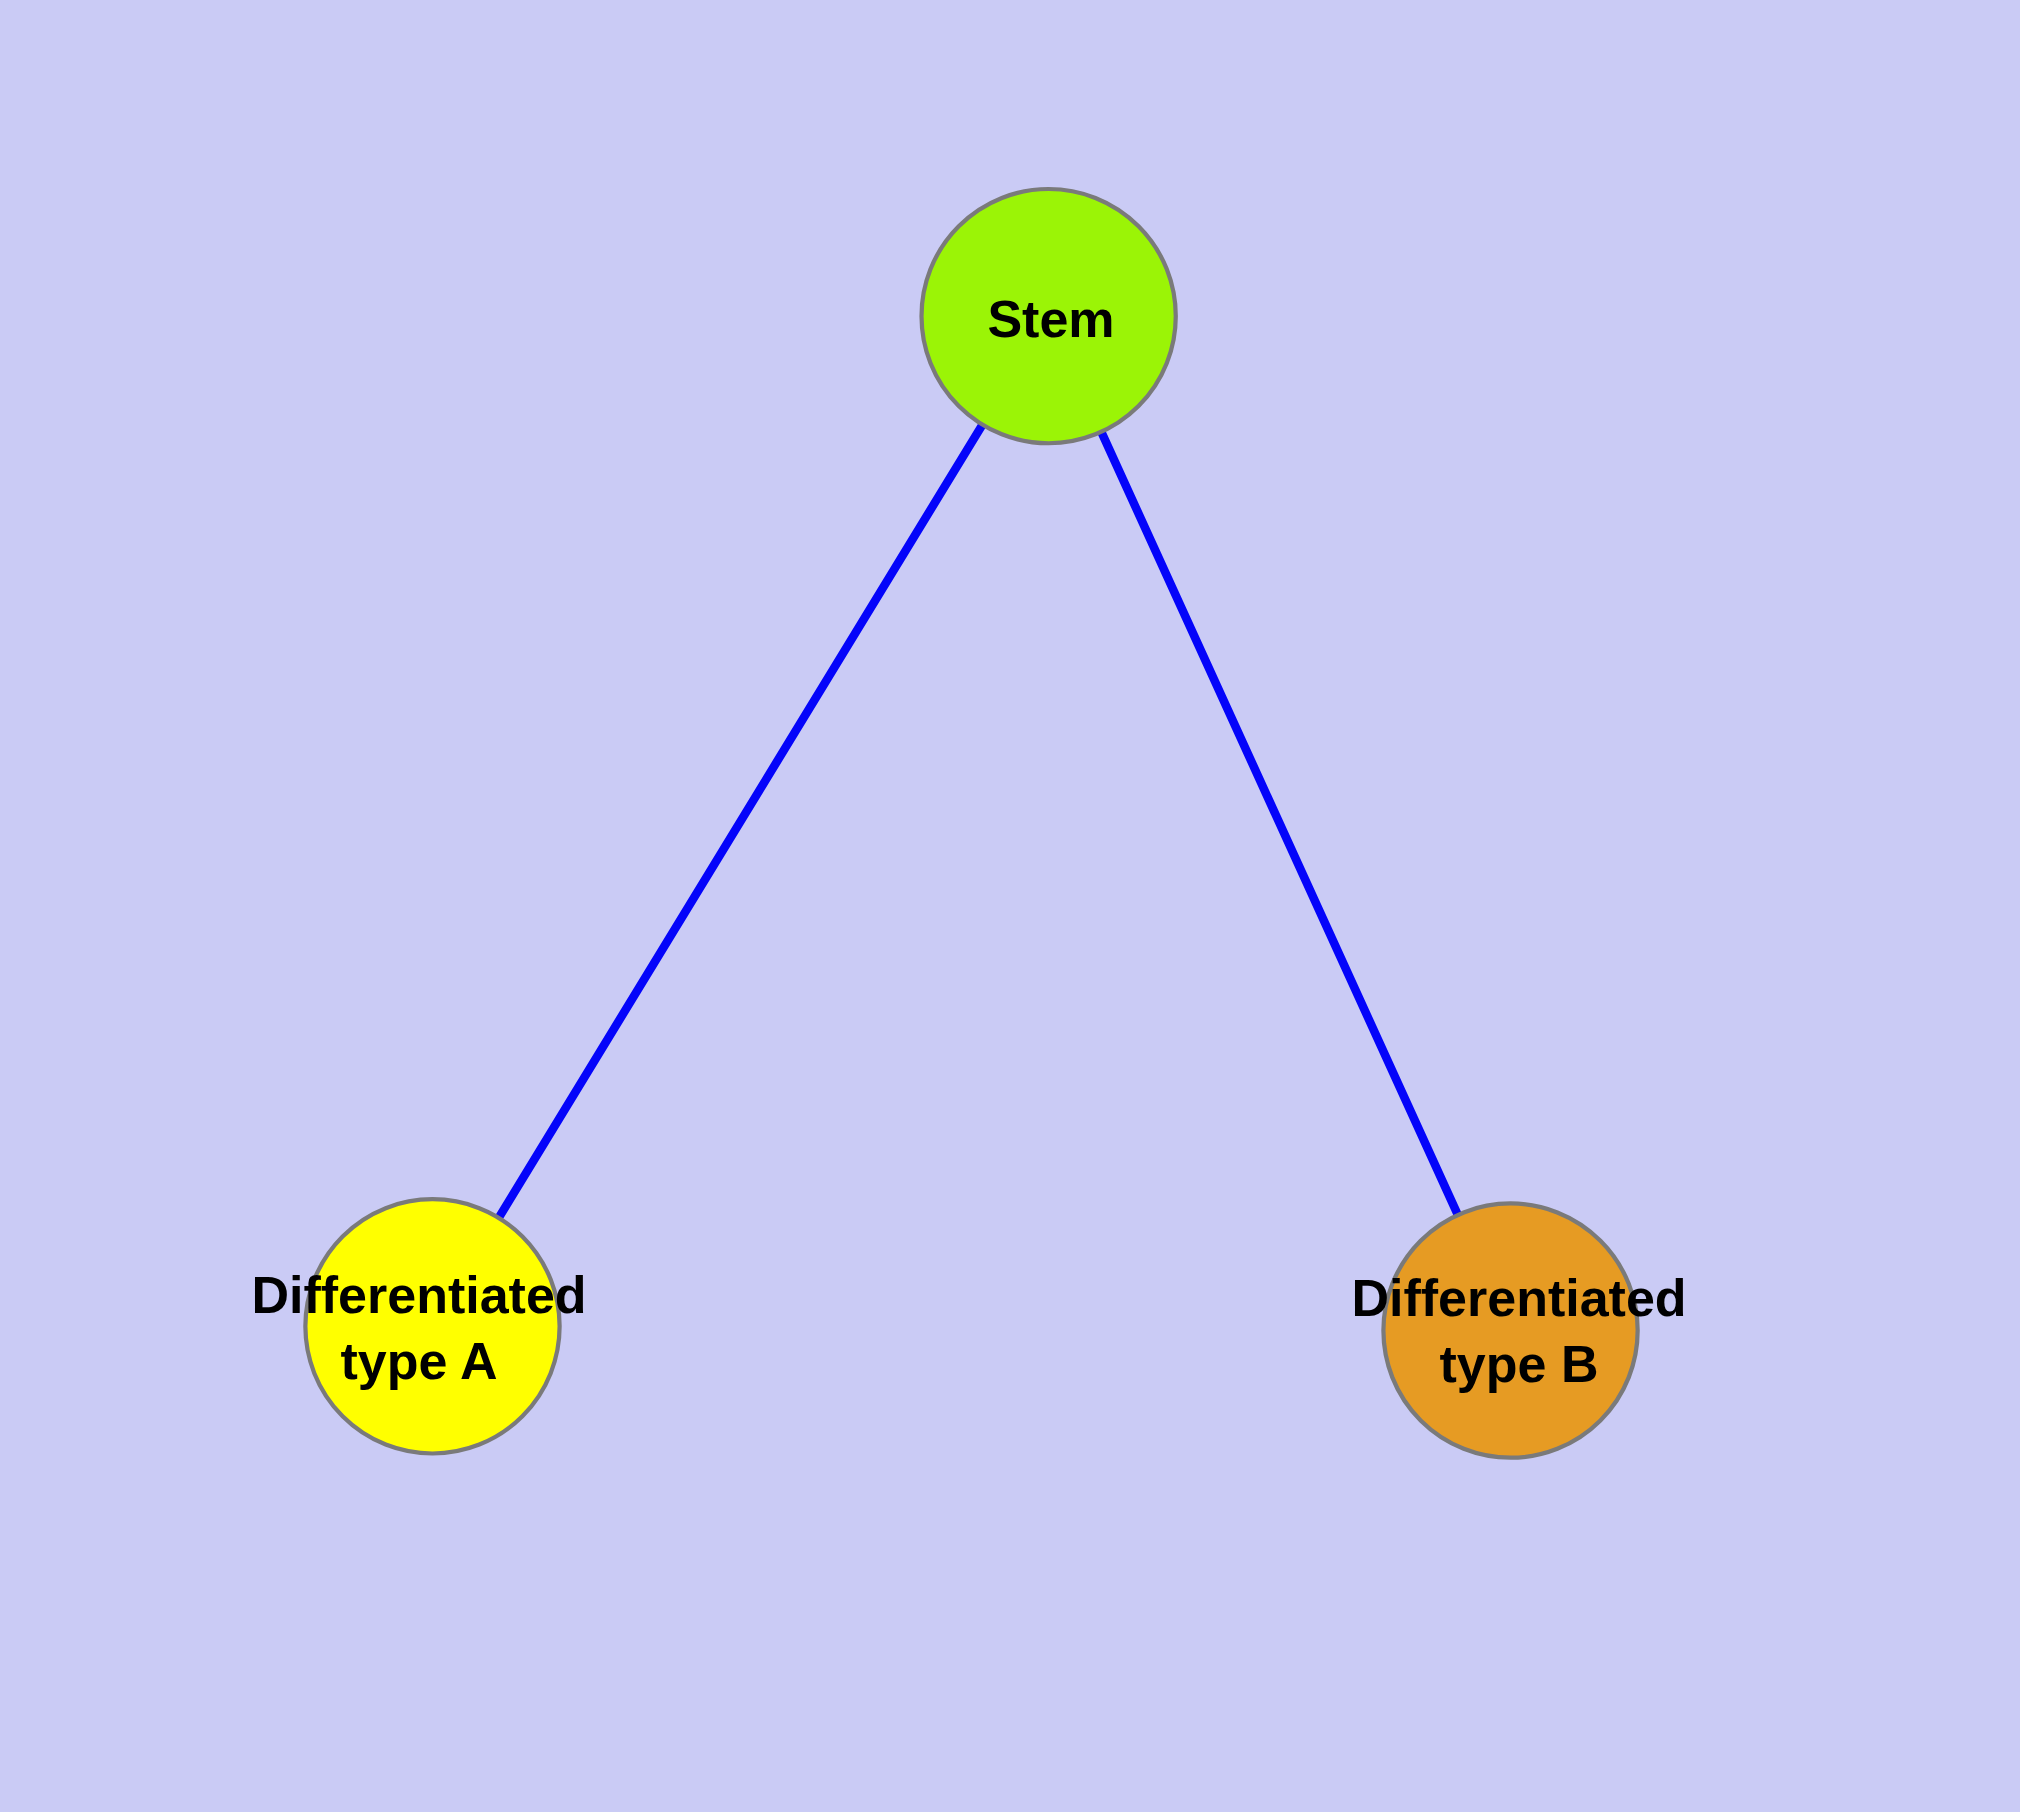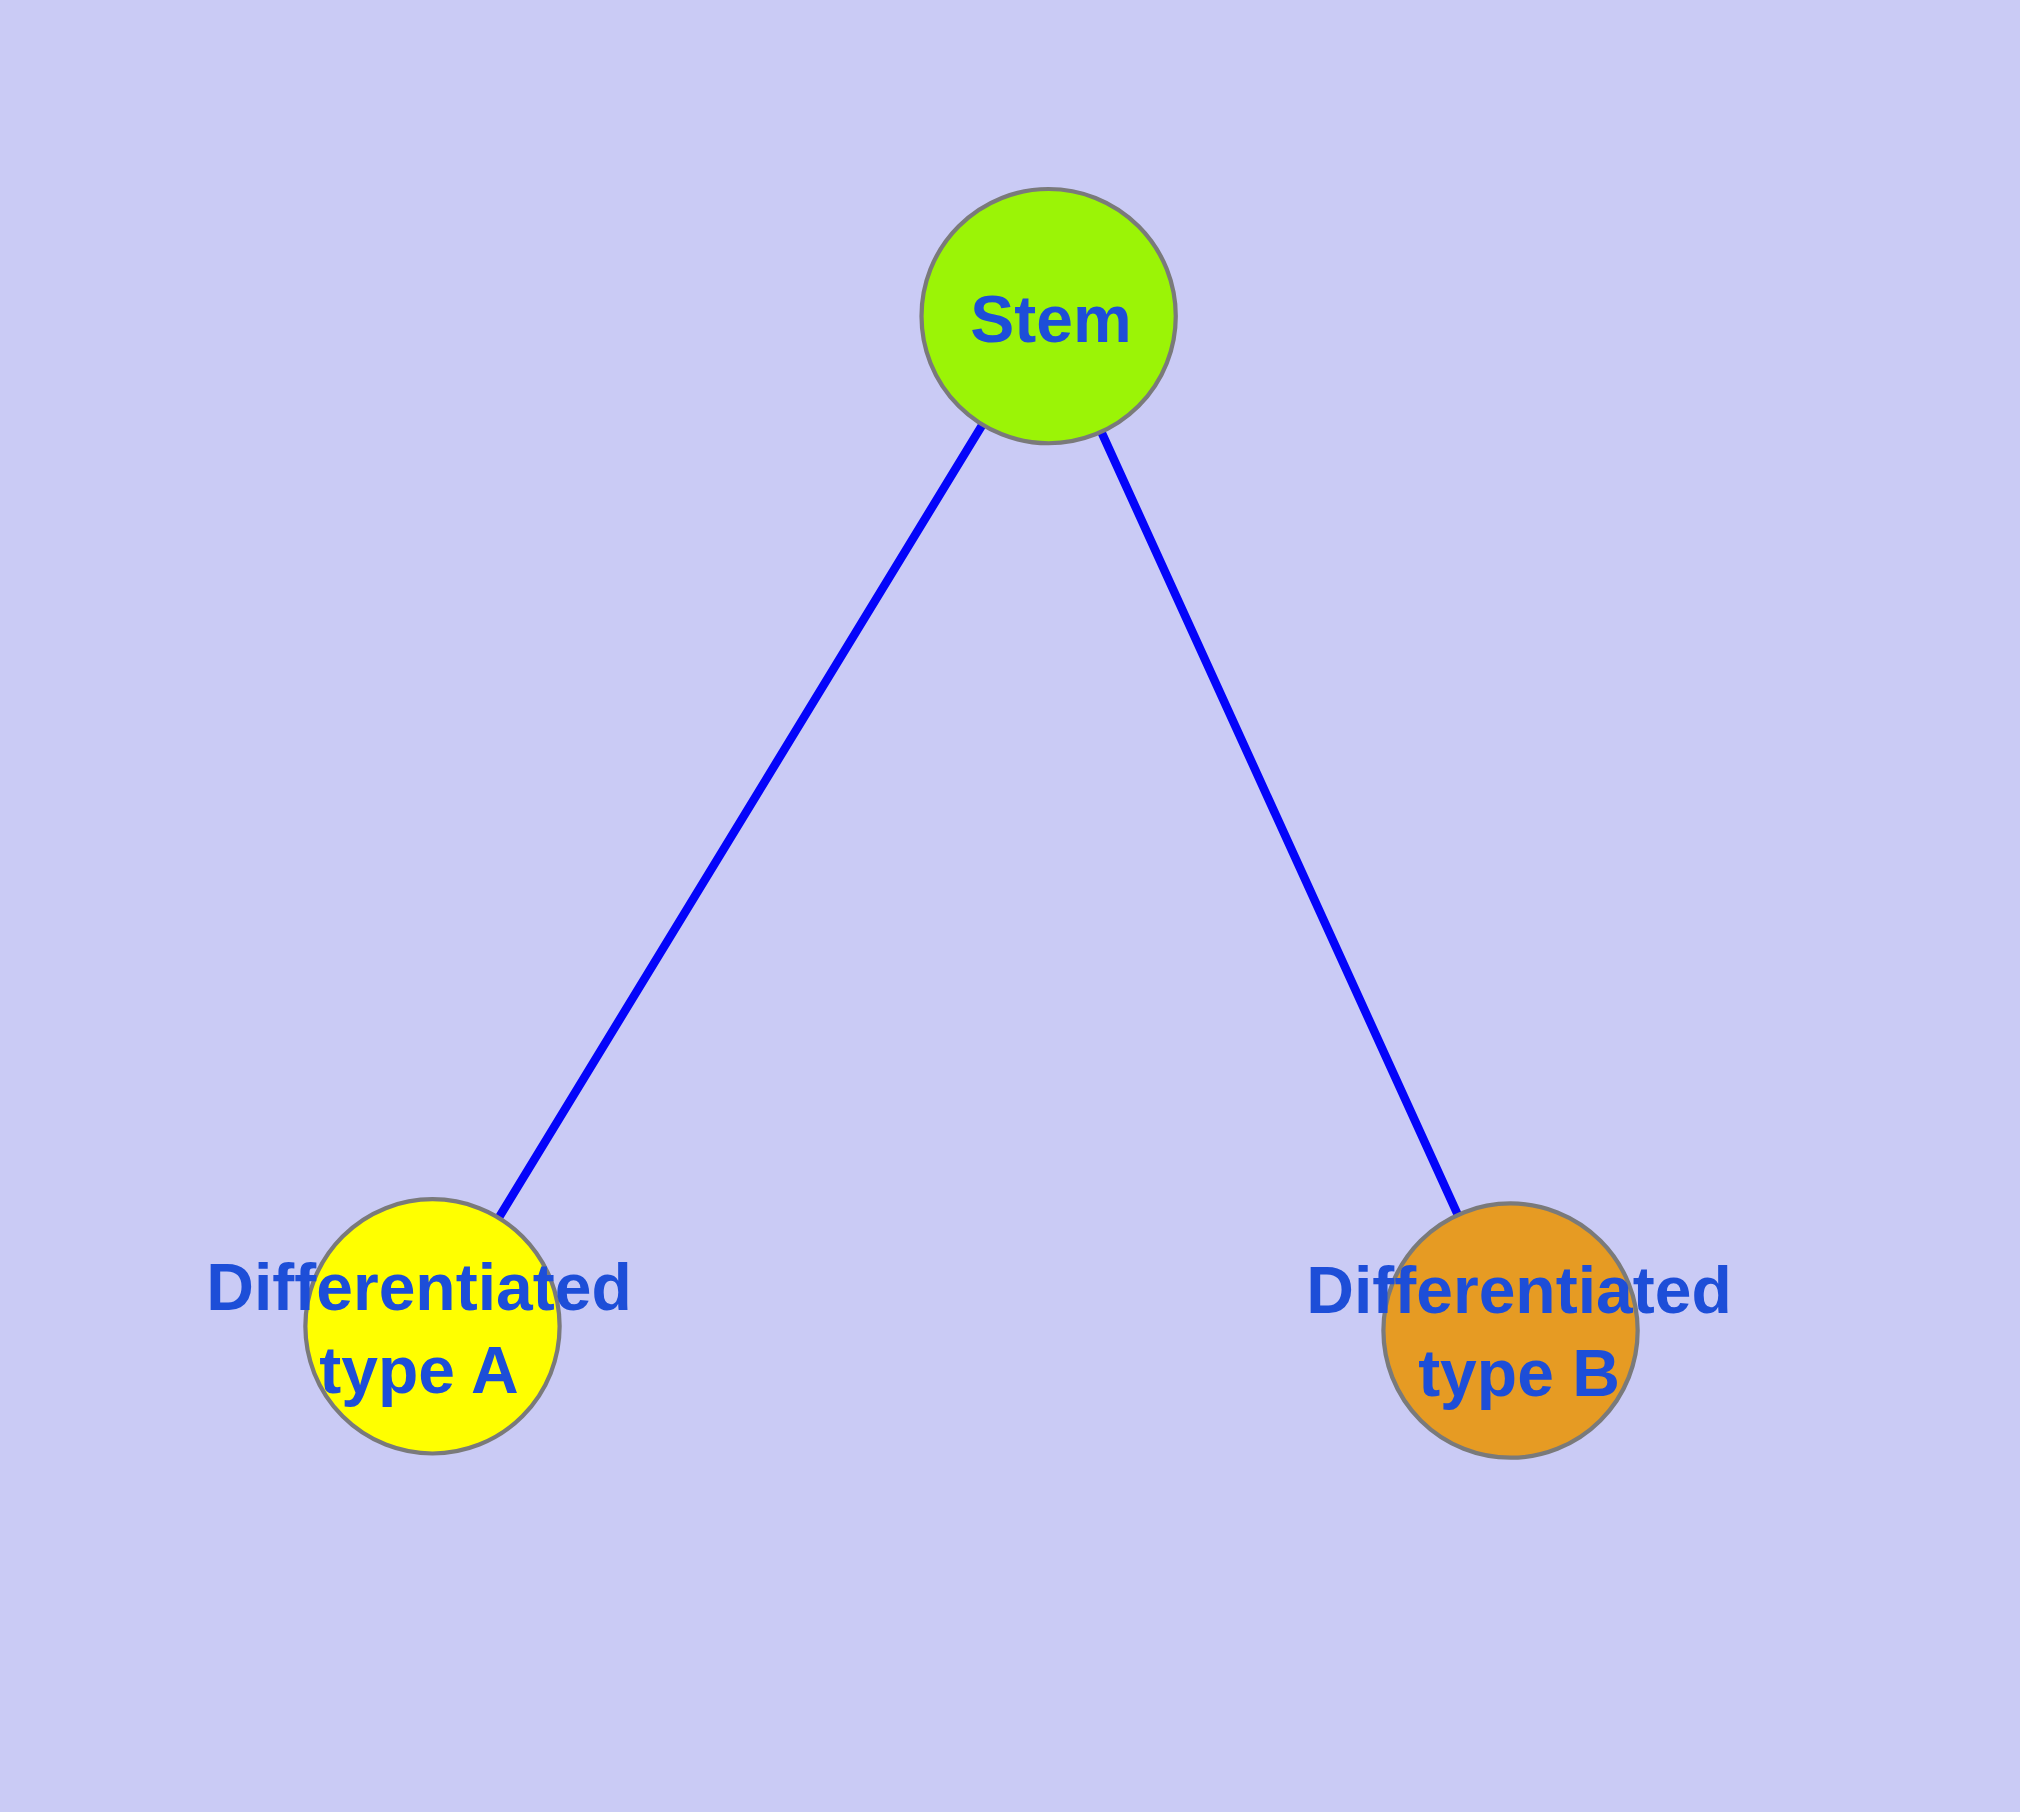--- a/index.html
+++ b/index.html
@@ -28,23 +28,23 @@
       stroke-width: 10px;
       stroke-linecap: round;
     }
     .node-circle {
       stroke: #7A7A7A;
       stroke-width: 5px;
     }
     .node-label {
       position: absolute;
       transform: translate(-50%, -50%);
-      color: #1d4ed8;
+      color: #000000;
       font-weight: bold;
-      font-size: 66px;
+      font-size: 52px;
       line-height: 1.26;
       text-align: center;
       white-space: pre-line;
       pointer-events: none;
     }
     .label-stem   { left: 1051px; top: 320px;  }
     .label-type-a { left: 419px;  top: 1329px; }
     .label-type-b { left: 1519px; top: 1332px; }
   </style>
 </head>

